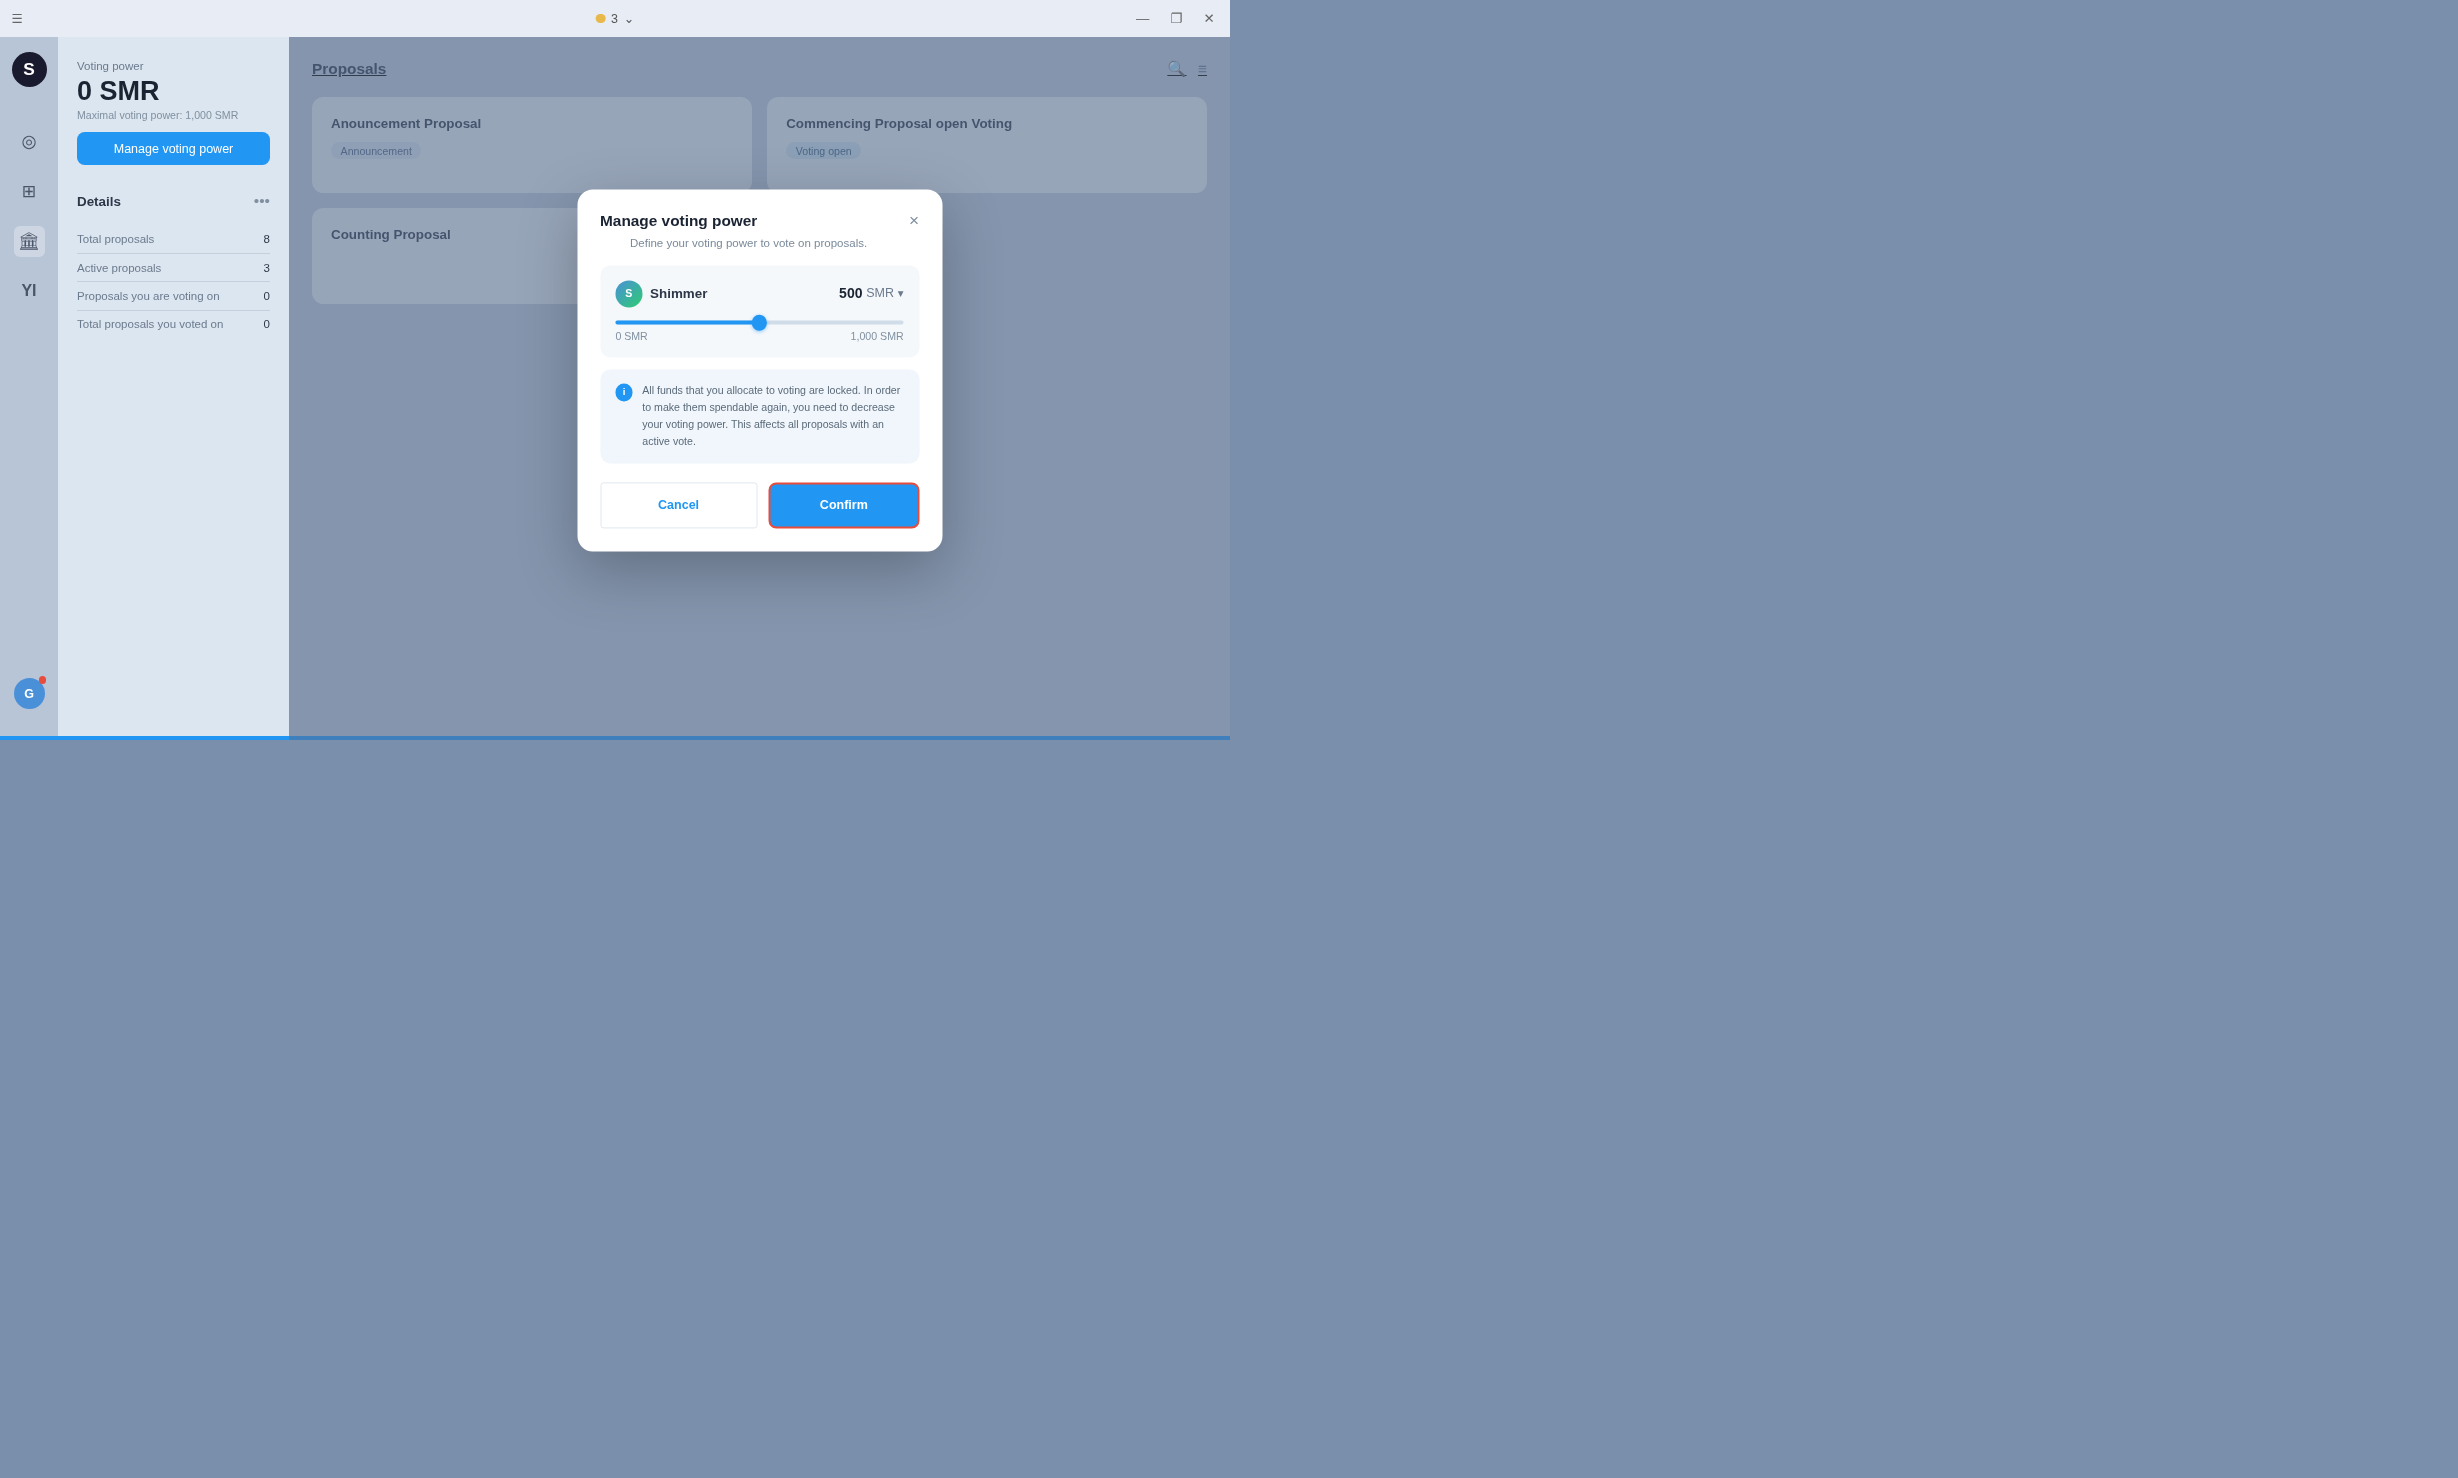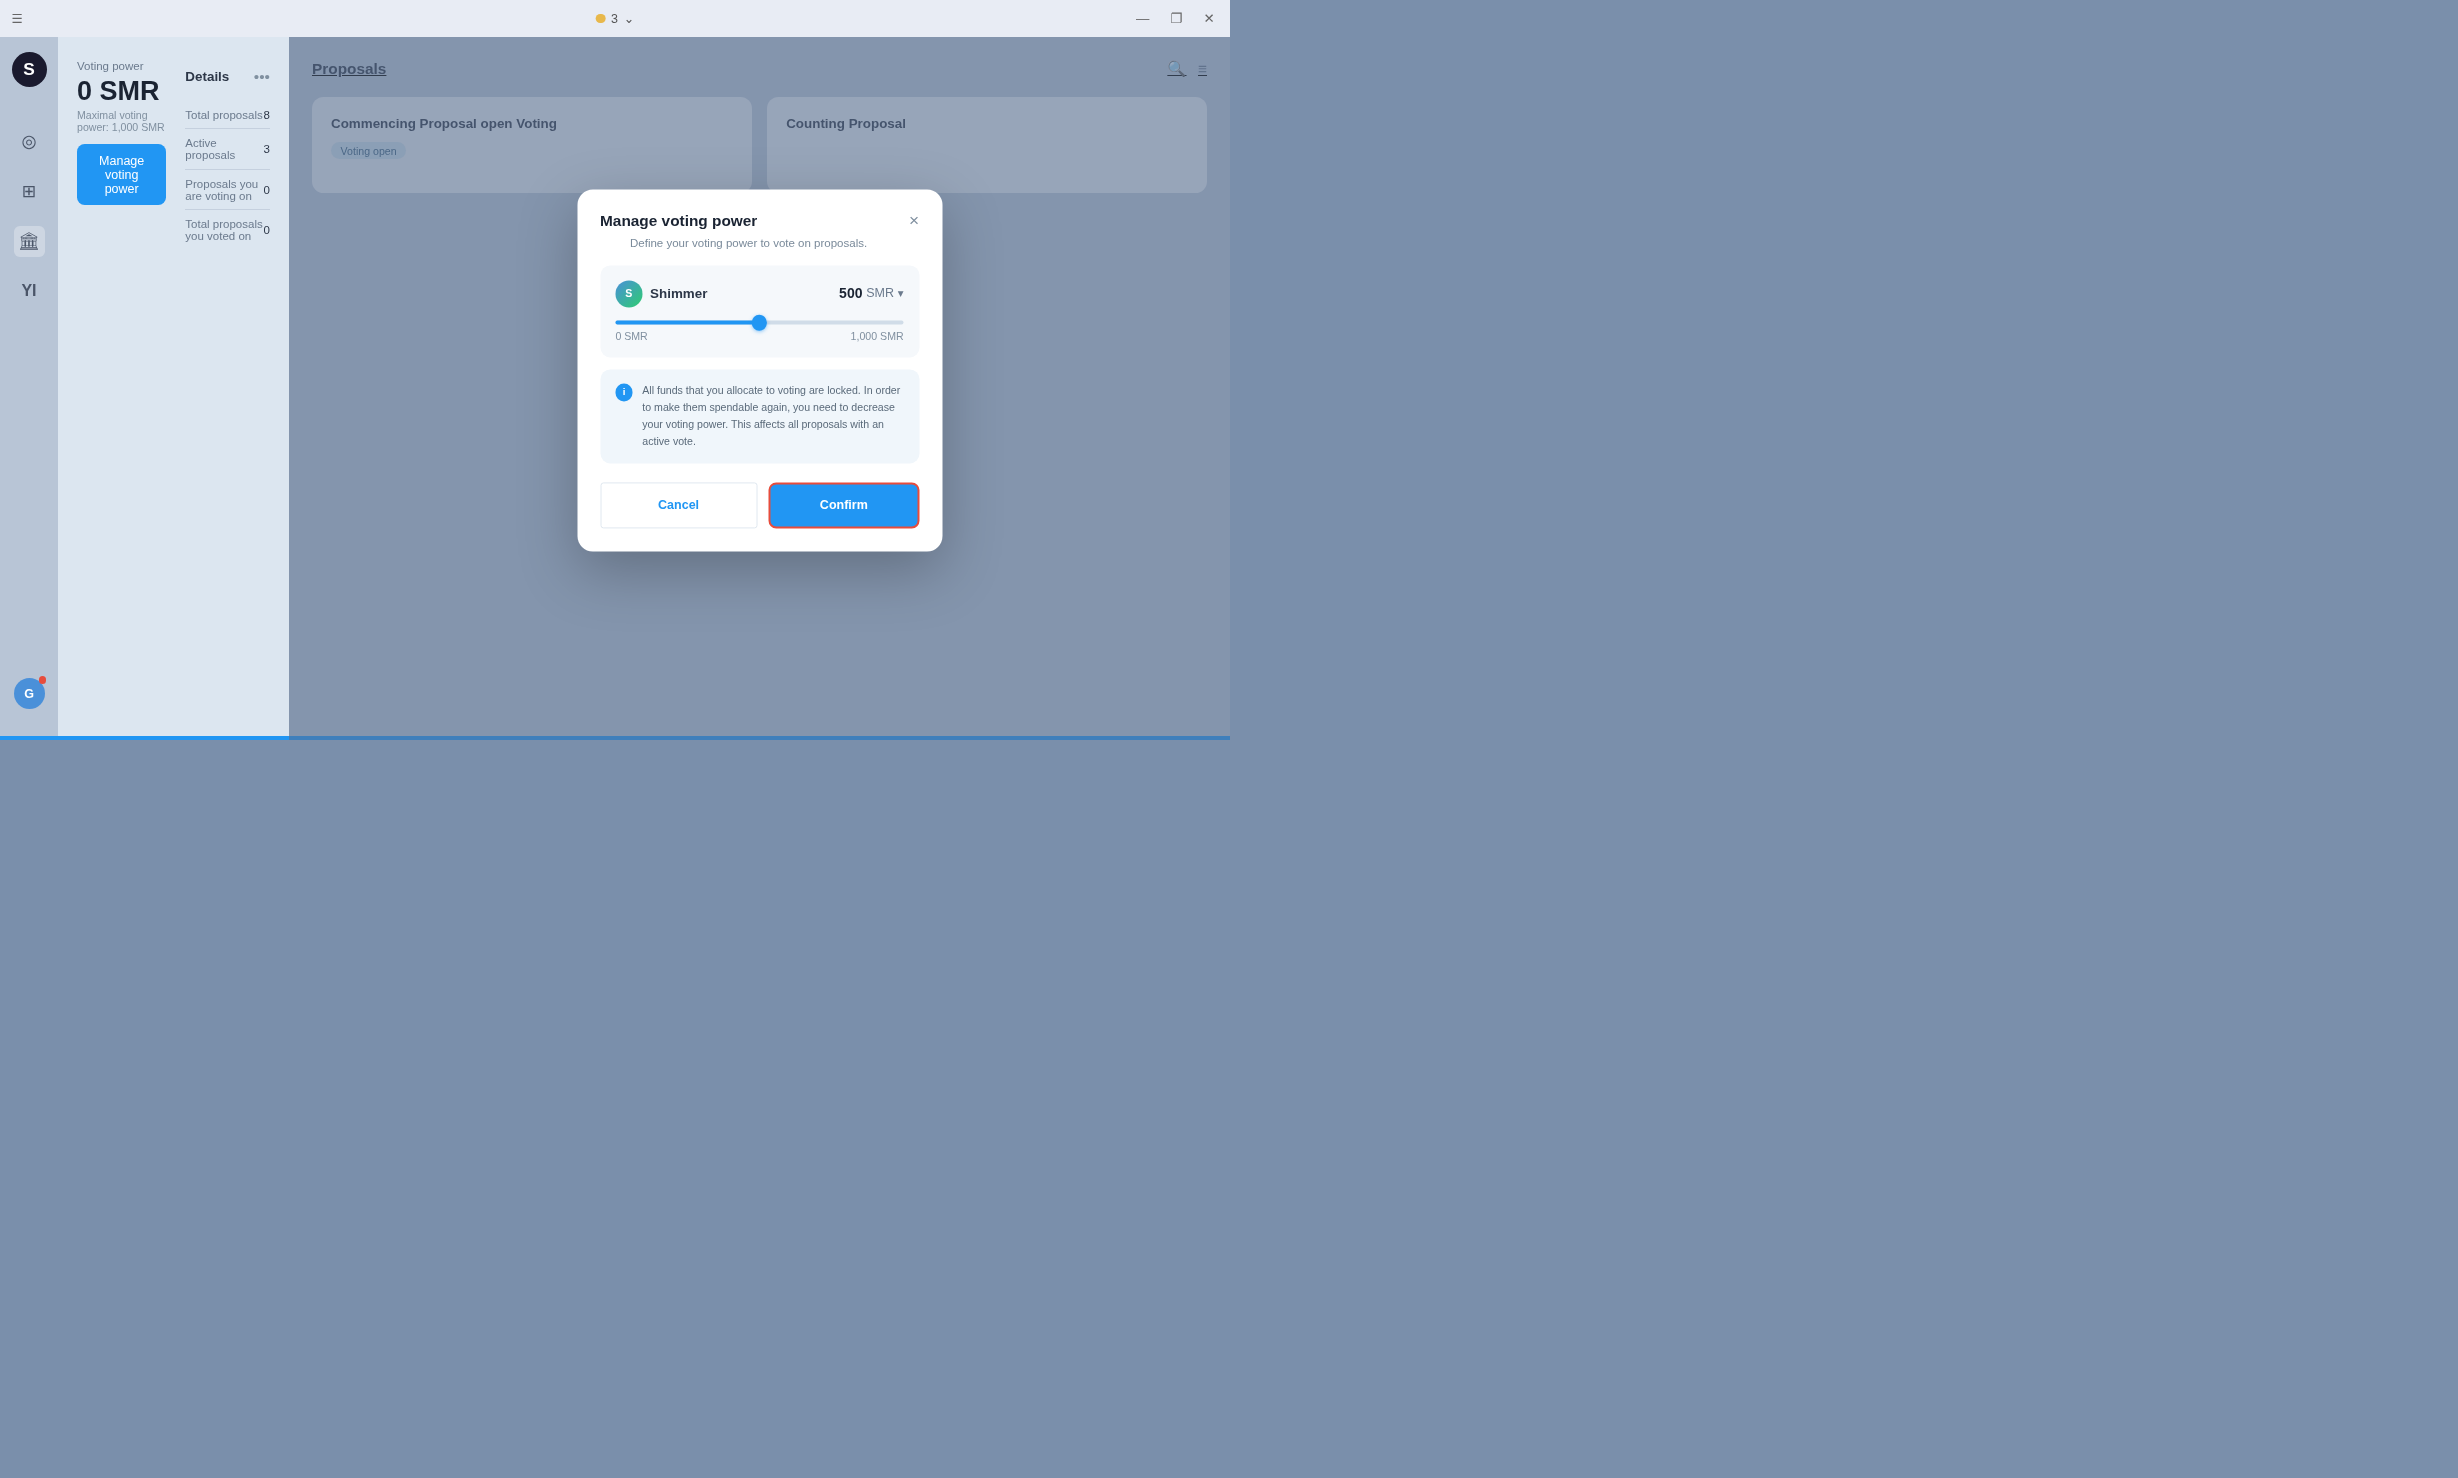--- a/index.html
+++ b/index.html
@@ -98,21 +98,21 @@
       background: #e74c3c;
       border-radius: 50%;
     }
 
     
     .left-panel {
       width: 231px;
       background: #dce6f0;
       padding: 23px 19px;
       display: flex;
-      flex-direction: row;
+      flex-direction: column;
       gap: 19px;
     }
     .voting-power-label {
       font-size: 11.5px;
       color: #6b7a8d;
       margin-bottom: 3.8px;
     }
     .voting-power-amount {
       font-size: 27px;
       font-weight: 700;
@@ -473,20 +473,24 @@
     <div class="proposals-header">
       <span class="proposals-title">Proposals</span>
       <div class="proposals-actions">
         <button class="proposals-action-btn">🔍</button>
         <button class="proposals-action-btn">≡</button>
       </div>
     </div>
 
     <div class="proposals-grid">
       <div class="proposal-card">
+        <div class="proposal-name">Anouncement Proposal</div>
+        <span class="proposal-badge badge-announcement">Announcement</span>
+      </div>
+      <div class="proposal-card">
         <div class="proposal-name">Commencing Proposal open Voting</div>
         <span class="proposal-badge badge-voting-open">Voting open</span>
       </div>
       <div class="proposal-card">
         <div class="proposal-name">Counting Proposal</div>
       </div>
     </div>
 
     <div class="overlay"></div>
 

